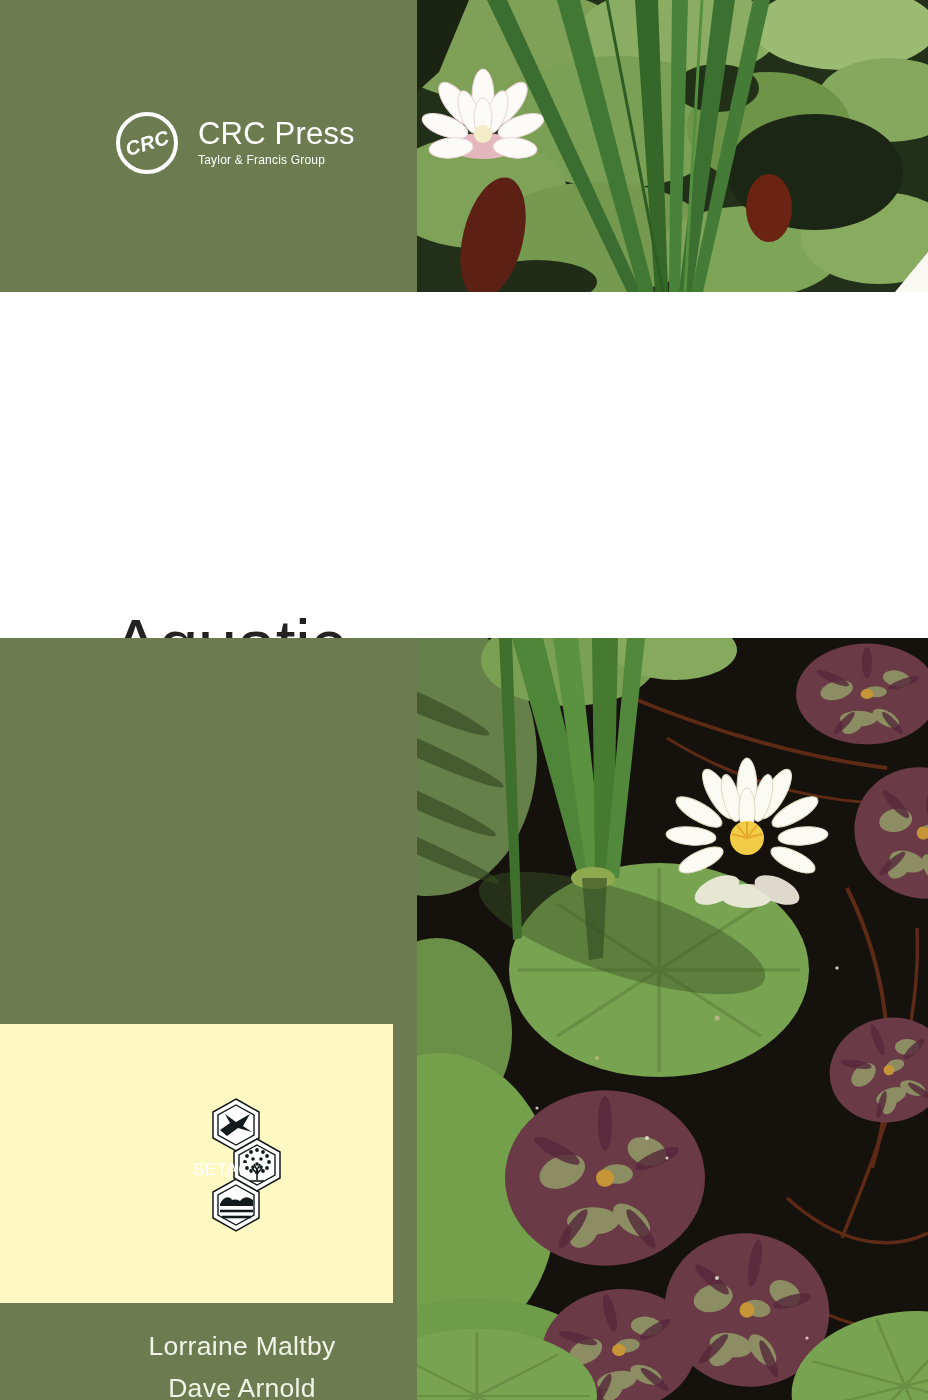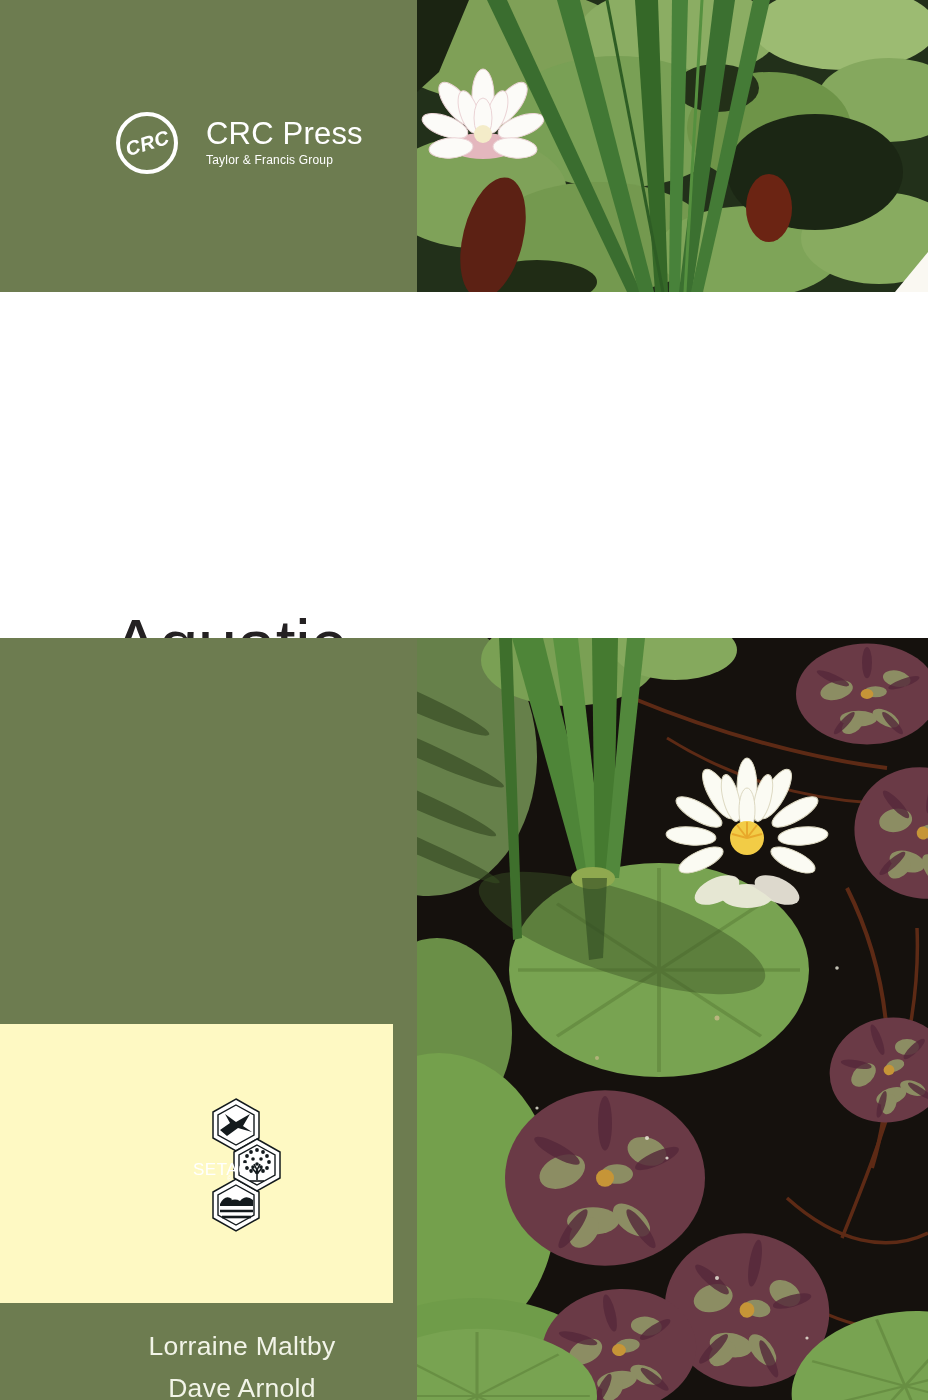--- a/index.html
+++ b/index.html
@@ -20,21 +20,21 @@
   
   .crc-logo{position:absolute;left:116px;top:112px;display:flex;align-items:center;}
   .crc-circle{
     width:54px;height:54px;border:4px solid #ffffff;border-radius:50%;
     display:flex;align-items:center;justify-content:center;flex:0 0 auto;
   }
   .crc-circle span{
     color:#ffffff;font-weight:bold;font-style:italic;font-size:20px;
     letter-spacing:0.5px;transform:rotate(-17deg);display:block;
   }
-  .crc-word{margin-left:28px;color:#ffffff;}
+  .crc-word{margin-left:20px;color:#ffffff;}
   .crc-word .name{font-size:31px;line-height:33px;letter-spacing:0.2px;}
   .crc-word .tagline{font-size:12px;line-height:18px;margin-top:1px;letter-spacing:0.2px;}
 
   
   .title{
     position:absolute;left:112px;top:315px;width:700px;
     color:#242122;font-size:71px;line-height:75px;letter-spacing:-0.5px;
   }
   .title div{white-space:nowrap;}
 

